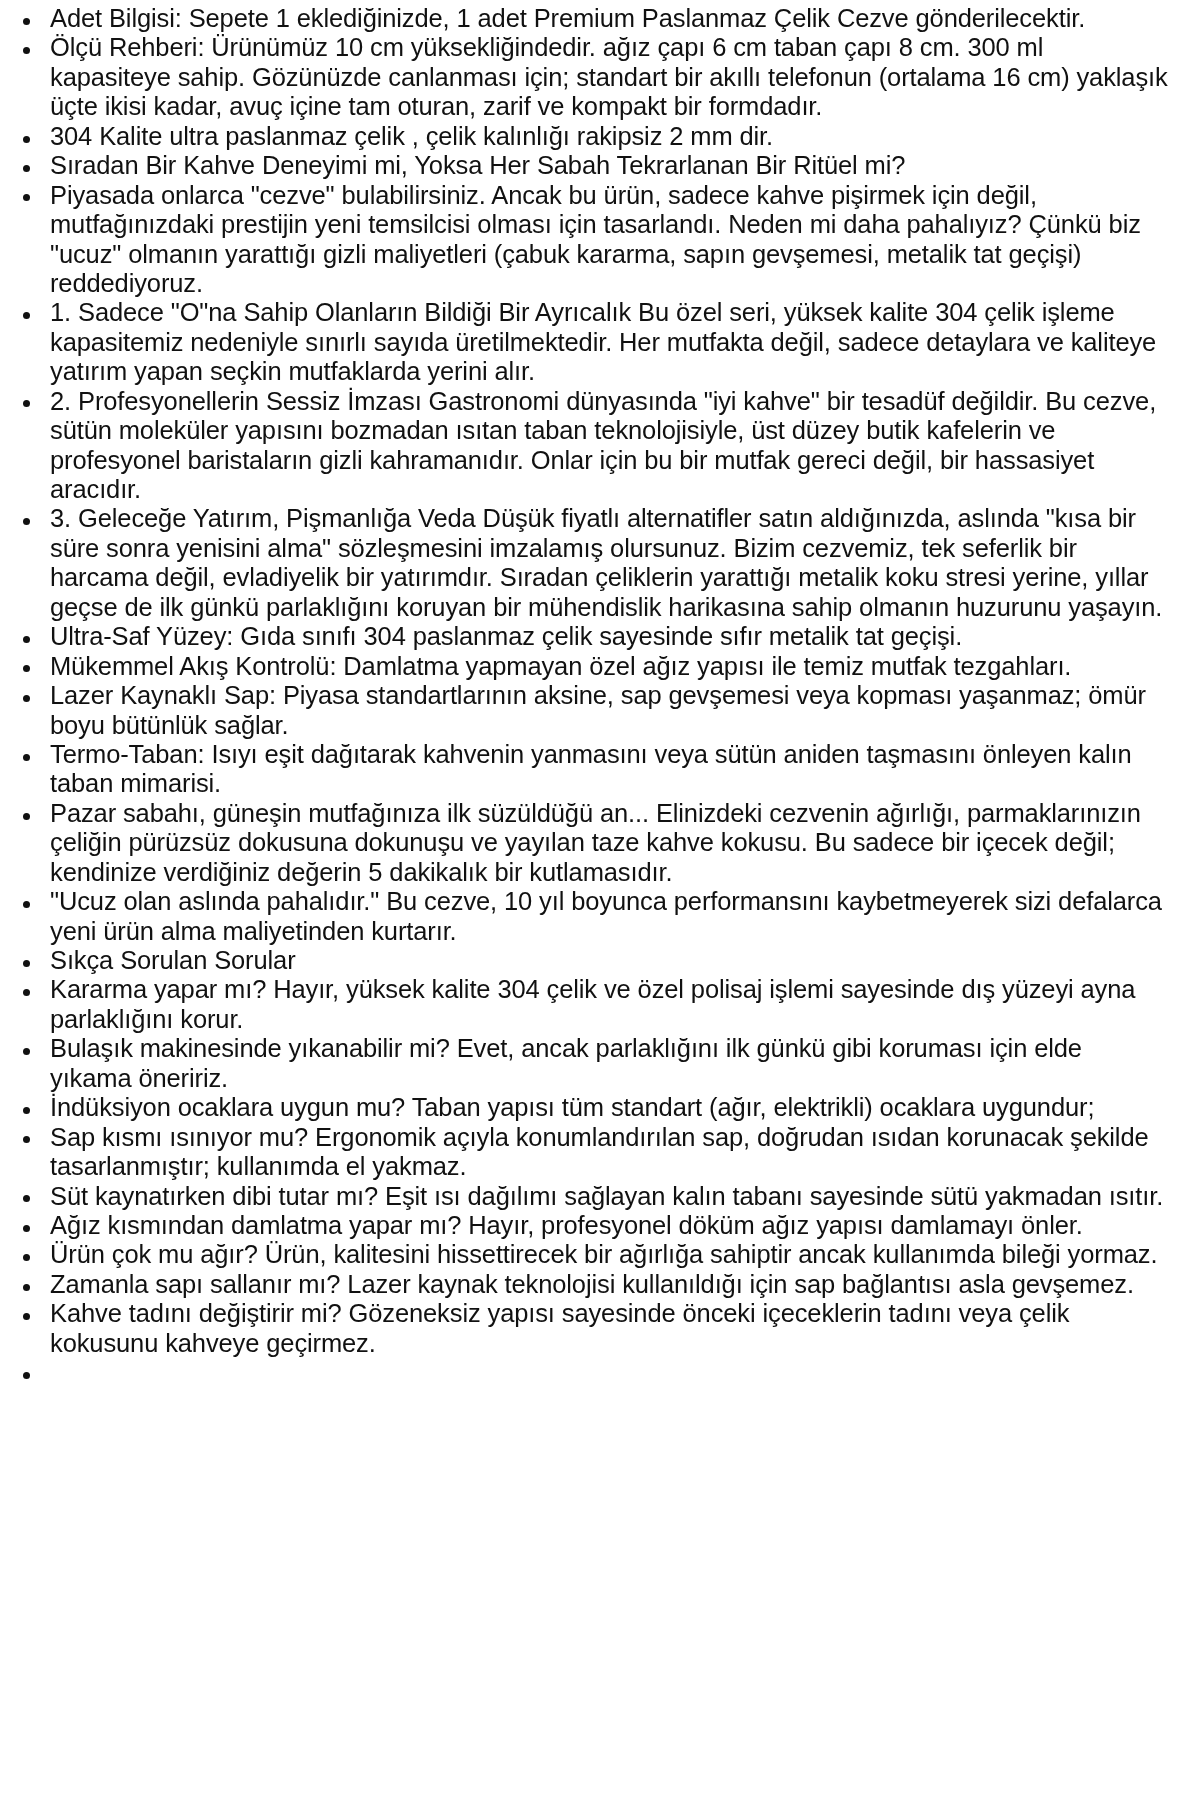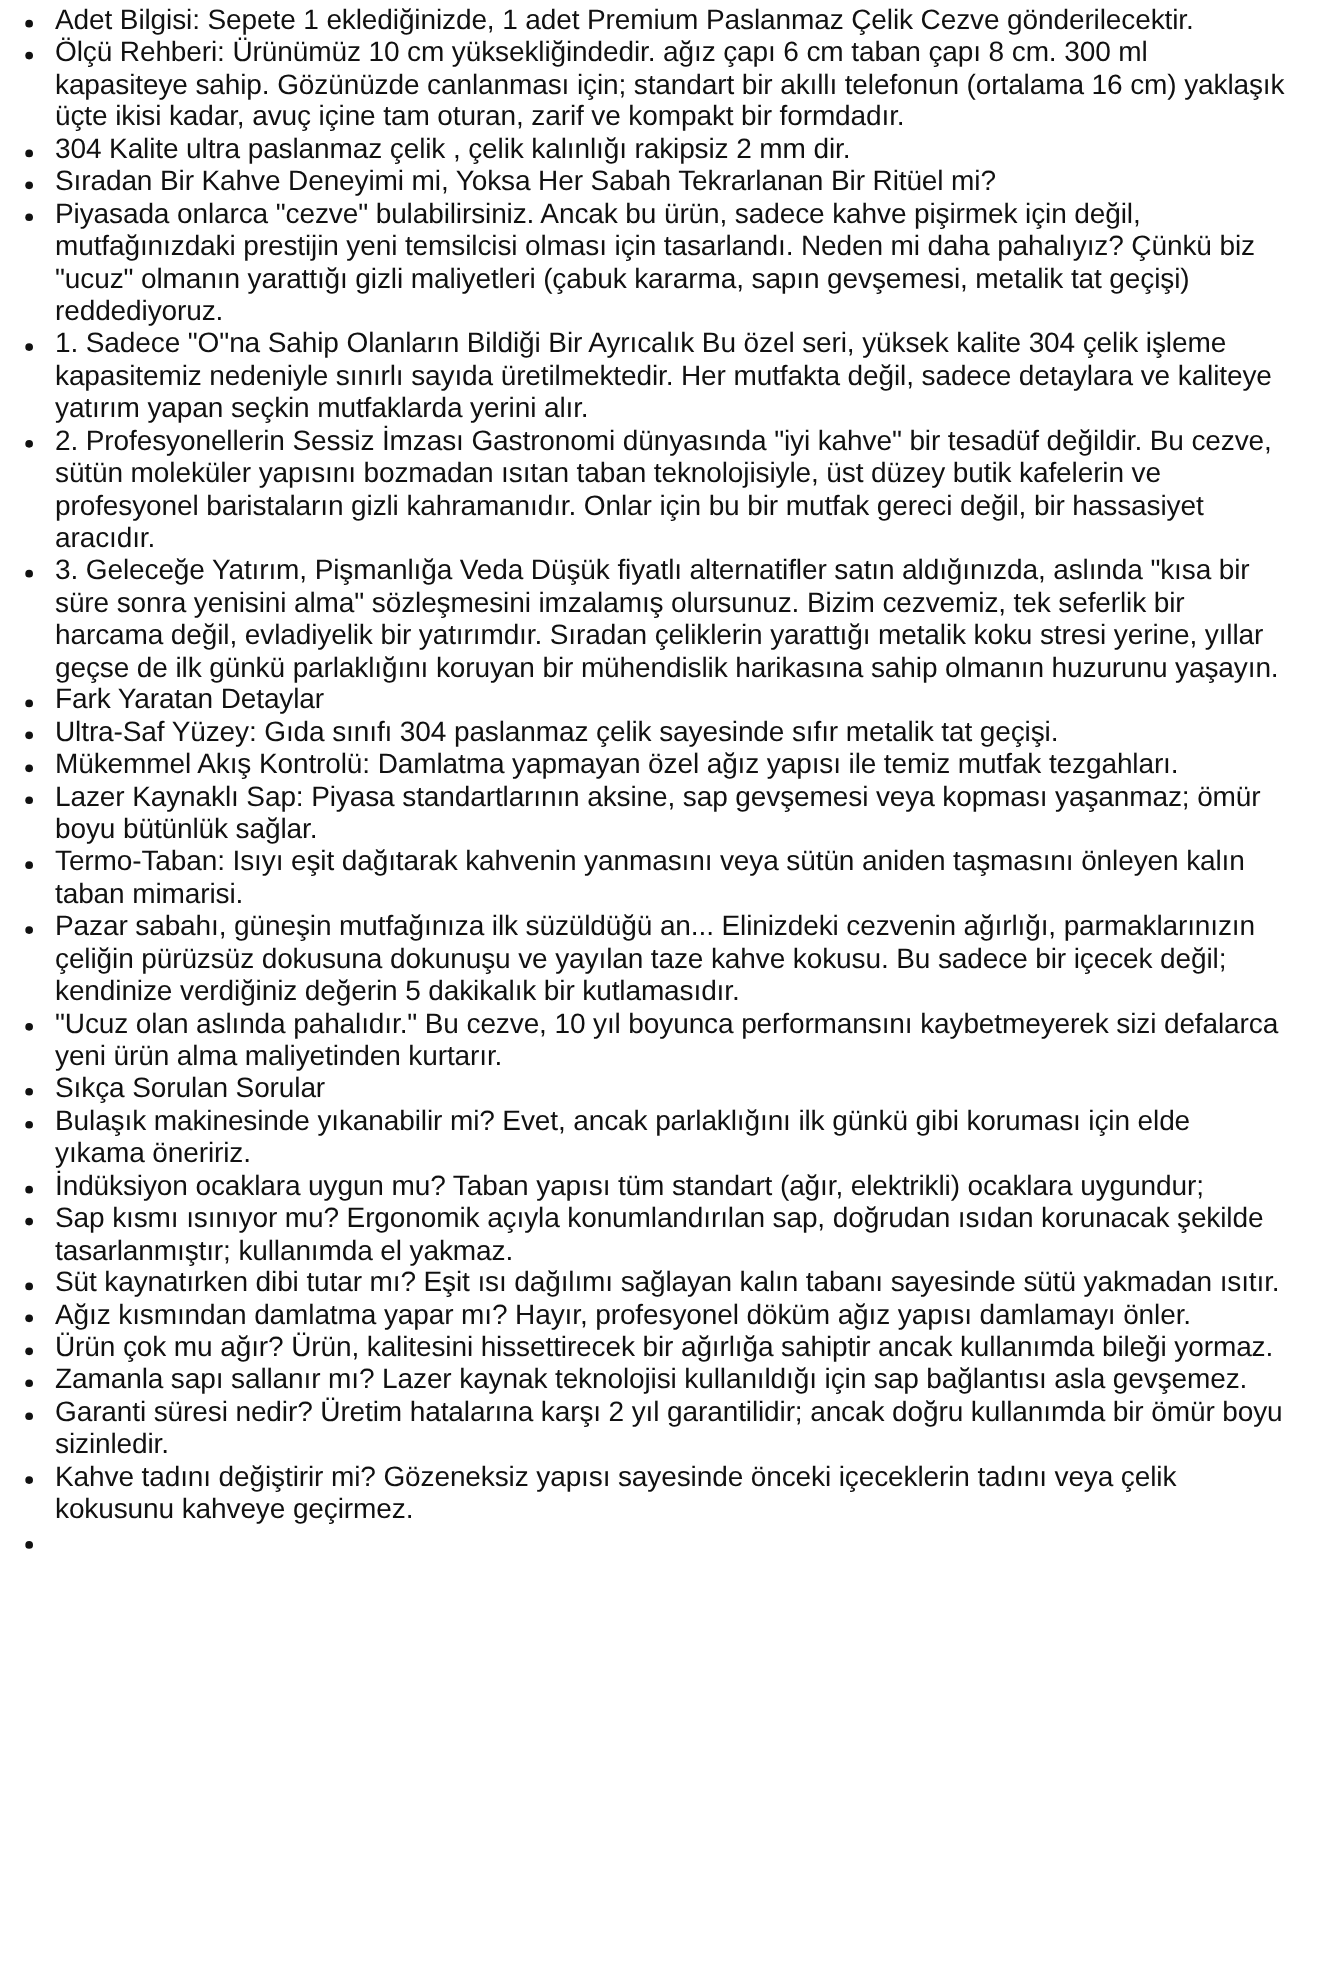--- a/index.html
+++ b/index.html
@@ -69,32 +69,31 @@
 <div class="page">
   <ul class="bullet-list" id="bullet-list">
       <li class="bullet-item">Adet Bilgisi: Sepete 1 eklediğinizde, 1 adet Premium Paslanmaz Çelik Cezve gönderilecektir.</li>
       <li class="bullet-item">Ölçü Rehberi: Ürünümüz 10 cm yüksekliğindedir. ağız çapı 6 cm taban çapı 8 cm. 300 ml kapasiteye sahip. Gözünüzde canlanması için; standart bir akıllı telefonun (ortalama 16 cm) yaklaşık üçte ikisi kadar, avuç içine tam oturan, zarif ve kompakt bir formdadır.</li>
       <li class="bullet-item">304 Kalite ultra paslanmaz çelik , çelik kalınlığı rakipsiz 2 mm dir.</li>
       <li class="bullet-item">Sıradan Bir Kahve Deneyimi mi, Yoksa Her Sabah Tekrarlanan Bir Ritüel mi?</li>
       <li class="bullet-item">Piyasada onlarca "cezve" bulabilirsiniz. Ancak bu ürün, sadece kahve pişirmek için değil, mutfağınızdaki prestijin yeni temsilcisi olması için tasarlandı. Neden mi daha pahalıyız? Çünkü biz "ucuz" olmanın yarattığı gizli maliyetleri (çabuk kararma, sapın gevşemesi, metalik tat geçişi) reddediyoruz.</li>
       <li class="bullet-item">1. Sadece "O"na Sahip Olanların Bildiği Bir Ayrıcalık Bu özel seri, yüksek kalite 304 çelik işleme kapasitemiz nedeniyle sınırlı sayıda üretilmektedir. Her mutfakta değil, sadece detaylara ve kaliteye yatırım yapan seçkin mutfaklarda yerini alır.</li>
       <li class="bullet-item">2. Profesyonellerin Sessiz İmzası Gastronomi dünyasında "iyi kahve" bir tesadüf değildir. Bu cezve, sütün moleküler yapısını bozmadan ısıtan taban teknolojisiyle, üst düzey butik kafelerin ve profesyonel baristaların gizli kahramanıdır. Onlar için bu bir mutfak gereci değil, bir hassasiyet aracıdır.</li>
       <li class="bullet-item">3. Geleceğe Yatırım, Pişmanlığa Veda Düşük fiyatlı alternatifler satın aldığınızda, aslında "kısa bir süre sonra yenisini alma" sözleşmesini imzalamış olursunuz. Bizim cezvemiz, tek seferlik bir harcama değil, evladiyelik bir yatırımdır. Sıradan çeliklerin yarattığı metalik koku stresi yerine, yıllar geçse de ilk günkü parlaklığını koruyan bir mühendislik harikasına sahip olmanın huzurunu yaşayın.</li>
-      <li class="bullet-item">Fark Yaratan Detaylar</li>
       <li class="bullet-item">Ultra-Saf Yüzey: Gıda sınıfı 304 paslanmaz çelik sayesinde sıfır metalik tat geçişi.</li>
       <li class="bullet-item">Mükemmel Akış Kontrolü: Damlatma yapmayan özel ağız yapısı ile temiz mutfak tezgahları.</li>
       <li class="bullet-item">Lazer Kaynaklı Sap: Piyasa standartlarının aksine, sap gevşemesi veya kopması yaşanmaz; ömür boyu bütünlük sağlar.</li>
       <li class="bullet-item">Termo-Taban: Isıyı eşit dağıtarak kahvenin yanmasını veya sütün aniden taşmasını önleyen kalın taban mimarisi.</li>
       <li class="bullet-item"> Pazar sabahı, güneşin mutfağınıza ilk süzüldüğü an... Elinizdeki cezvenin ağırlığı, parmaklarınızın çeliğin pürüzsüz dokusuna dokunuşu ve yayılan taze kahve kokusu. Bu sadece bir içecek değil; kendinize verdiğiniz değerin 5 dakikalık bir kutlamasıdır.</li>
       <li class="bullet-item">"Ucuz olan aslında pahalıdır." Bu cezve, 10 yıl boyunca performansını kaybetmeyerek sizi defalarca yeni ürün alma maliyetinden kurtarır.</li>
       <li class="bullet-item"> Sıkça Sorulan Sorular</li>
+      <li class="bullet-item">Kararma yapar mı? Hayır, yüksek kalite 304 çelik ve özel polisaj işlemi sayesinde dış yüzeyi ayna parlaklığını korur.</li>
       <li class="bullet-item">Bulaşık makinesinde yıkanabilir mi? Evet, ancak parlaklığını ilk günkü gibi koruması için elde yıkama öneririz.</li>
       <li class="bullet-item">İndüksiyon ocaklara uygun mu? Taban yapısı tüm standart (ağır, elektrikli) ocaklara uygundur;</li>
       <li class="bullet-item">Sap kısmı ısınıyor mu? Ergonomik açıyla konumlandırılan sap, doğrudan ısıdan korunacak şekilde tasarlanmıştır; kullanımda el yakmaz.</li>
       <li class="bullet-item">Süt kaynatırken dibi tutar mı? Eşit ısı dağılımı sağlayan kalın tabanı sayesinde sütü yakmadan ısıtır.</li>
       <li class="bullet-item">Ağız kısmından damlatma yapar mı? Hayır, profesyonel döküm ağız yapısı damlamayı önler.</li>
       <li class="bullet-item">Ürün çok mu ağır? Ürün, kalitesini hissettirecek bir ağırlığa sahiptir ancak kullanımda bileği yormaz.</li>
       <li class="bullet-item">Zamanla sapı sallanır mı? Lazer kaynak teknolojisi kullanıldığı için sap bağlantısı asla gevşemez.</li>
-      <li class="bullet-item">Garanti süresi nedir? Üretim hatalarına karşı 2 yıl garantilidir; ancak doğru kullanımda bir ömür boyu sizinledir.</li>
       <li class="bullet-item">Kahve tadını değiştirir mi? Gözeneksiz yapısı sayesinde önceki içeceklerin tadını veya çelik kokusunu kahveye geçirmez.</li>
       <li class="bullet-item empty-item"></li>
     </ul>
 </div>
 
 </body></html>

